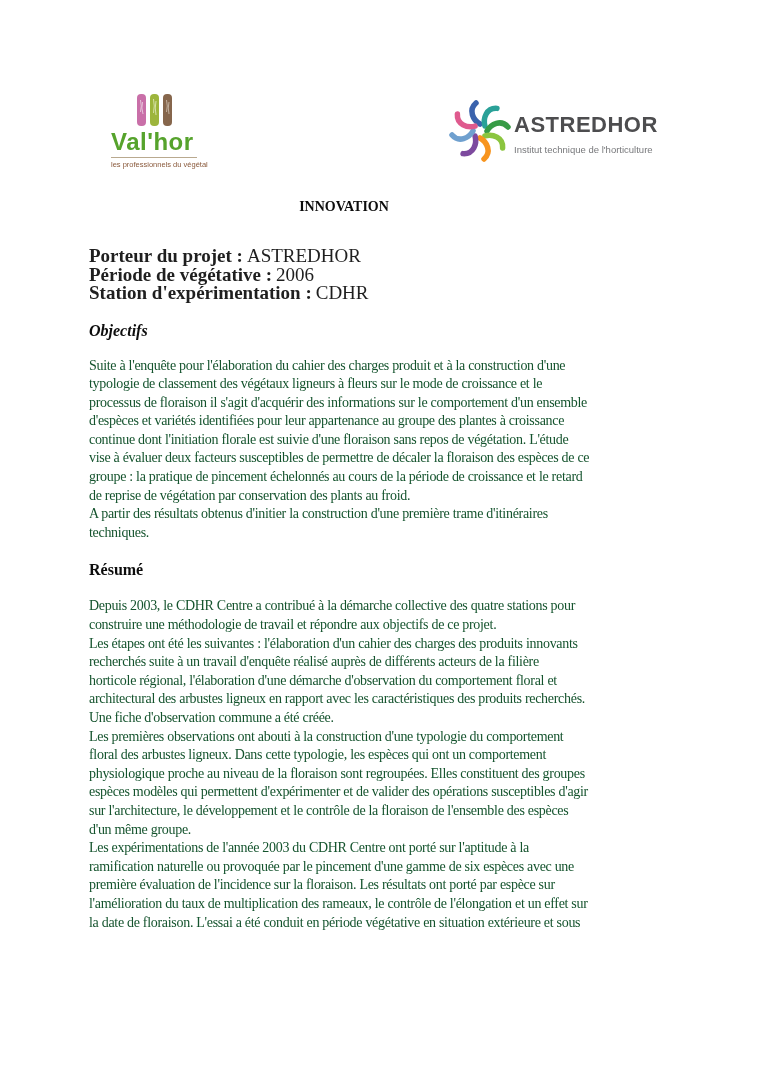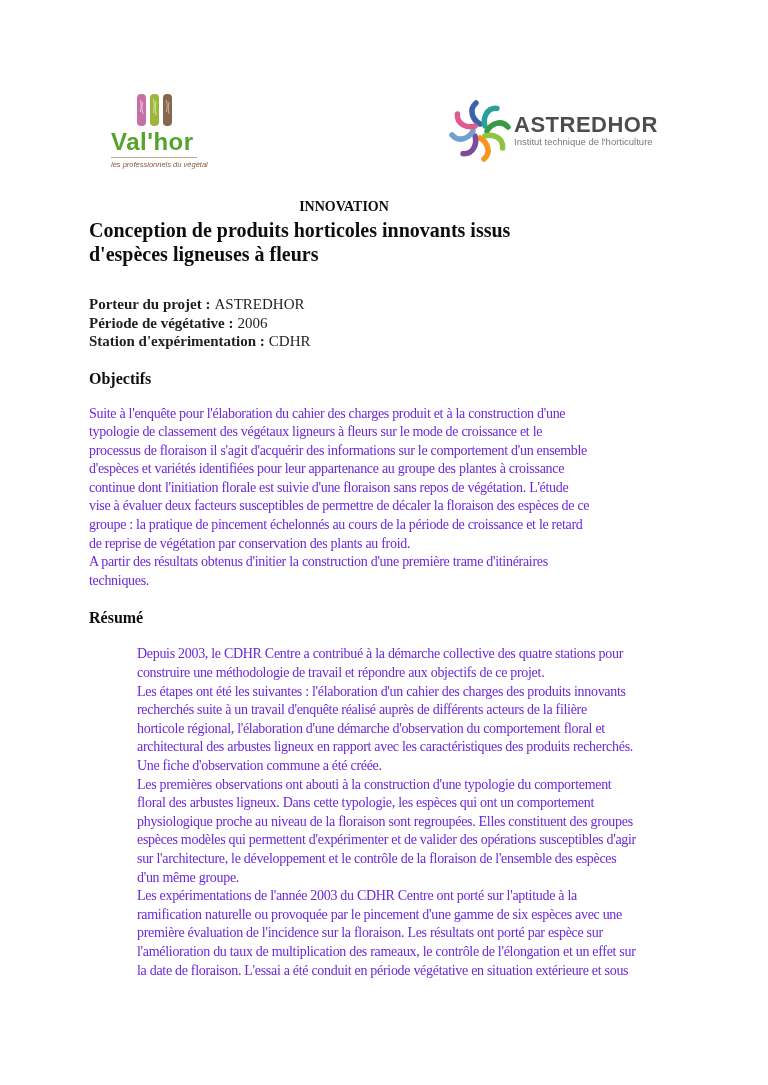--- a/index.html
+++ b/index.html
@@ -36,66 +36,66 @@
     position: absolute; left: 359px; top: 98px;
     display: flex; align-items: flex-start;
     font-family: "Liberation Sans", sans-serif;
   }
   .ast-pinwheel { display: block; }
   .ast-text { margin-left: 2px; margin-top: 15px; }
   .ast-name {
     font-size: 22px; font-weight: bold; letter-spacing: 0.5px;
     line-height: 23px;
   }
-  .ast-tagline { font-size: 9.5px; line-height: 12px; margin-top: 0; }
+  .ast-tagline { font-size: 9.5px; line-height: 12px; margin-top: 8px; }
 
   
   .kicker {
     width: 510px; text-align: center;
     font-size: 14px; font-weight: bold; line-height: 22px;
     margin-top: 26px; color: #0d0d0d;
   }
   .title {
     font-size: 20px; font-weight: bold; line-height: 24px;
     white-space: pre-line; color: #0d0d0d;
   }
-  .meta { margin-top: 29px; font-size: 15px; line-height: 18.5px; }
+  .meta { margin-top: 29px; font-size: 19px; line-height: 18.5px; }
   .meta-label { font-weight: bold; }
   .meta-value { margin-left: 4px; }
   .section-heading {
     font-size: 16px; font-weight: bold; line-height: 19px; color: #0d0d0d;
   }
-  .section-heading.first { margin-top: 18px; }
+  .section-heading.first { margin-top: 18px; font-style: italic; }
   .section-heading.second { margin-top: 18px; }
   .para {
     font-size: 14px; line-height: 18.6px; letter-spacing: -0.3px;
-    white-space: pre-line; color: #6d28d9;
+    white-space: pre-line; color: #14532d;
   }
   .para.first { margin-top: 17px; }
-  .para.second { margin-top: 18px; margin-left: 48px; }
+  .para.second { margin-top: 18px; }
 </style>
 </head>
 <body>
 
 <div class="page">
   <div class="content">
 
     <div class="logos">
 
       <div class="valhor">
         <svg class="valhor-bars" width="36" height="34" viewBox="0 0 36 34">
           <rect x="0" y="0" width="9" height="32" rx="4" fill="#c96fa8"></rect>
           <rect x="13" y="0" width="9" height="32" rx="4" fill="#9db53c"></rect>
           <rect x="26" y="0" width="9" height="32" rx="4" fill="#86664c"></rect>
           <path d="M3.5 6 Q5 12 3.5 18 M5.5 8 Q4 14 6 20" stroke="#e7c3da" stroke-width="1" fill="none"></path>
           <path d="M16.5 5 Q18 12 16.5 19 M19 7 Q17.5 14 19 21" stroke="#d7e2a8" stroke-width="1" fill="none"></path>
           <path d="M29.5 6 Q31 12 29.5 18 M32 8 Q30.5 14 32 20" stroke="#c3b09e" stroke-width="1" fill="none"></path>
         </svg>
         <div class="valhor-name" style="color:#56a32c;">Val'hor</div>
-        <div class="valhor-tagline" style="color:#8a5a3c;font-style:italic;">les professionnels du végétal</div>
+        <div class="valhor-tagline" style="color:#8a5a3c;">les professionnels du végétal</div>
       </div>
 
       <div class="astredhor">
         <svg class="ast-pinwheel" width="64" height="66" viewBox="0 0 64 64">
           <g transform="rotate(0 32 32)">
             <path d="M32 25 C25 21 20 11 28 4" fill="none" stroke-width="5.5" stroke-linecap="round" stroke="#3b63ad"></path>
           </g>
           <g transform="rotate(45 32 32)">
             <path d="M32 25 C25 21 20 11 28 4" fill="none" stroke-width="5.5" stroke-linecap="round" stroke="#2aa198"></path>
           </g>
@@ -121,22 +121,20 @@
         <div class="ast-text">
           <div class="ast-name" style="color:#4d4d4f;">ASTREDHOR</div>
           <div class="ast-tagline" style="color:#77787b;">Institut technique de l'horticulture</div>
         </div>
       </div>
 
     </div>
 
     <div class="kicker">INNOVATION</div>
 
-    <h1 class="title">Conception de produits horticoles innovants issus
-d'espèces ligneuses à fleurs</h1>
 
     <div class="meta">
       <div class="meta-row">
         <span class="meta-label">Porteur du projet :</span><span class="meta-value">ASTREDHOR</span>
       </div>
       <div class="meta-row">
         <span class="meta-label">Période de végétative :</span><span class="meta-value">2006</span>
       </div>
       <div class="meta-row">
         <span class="meta-label">Station d'expérimentation :</span><span class="meta-value">CDHR</span>

